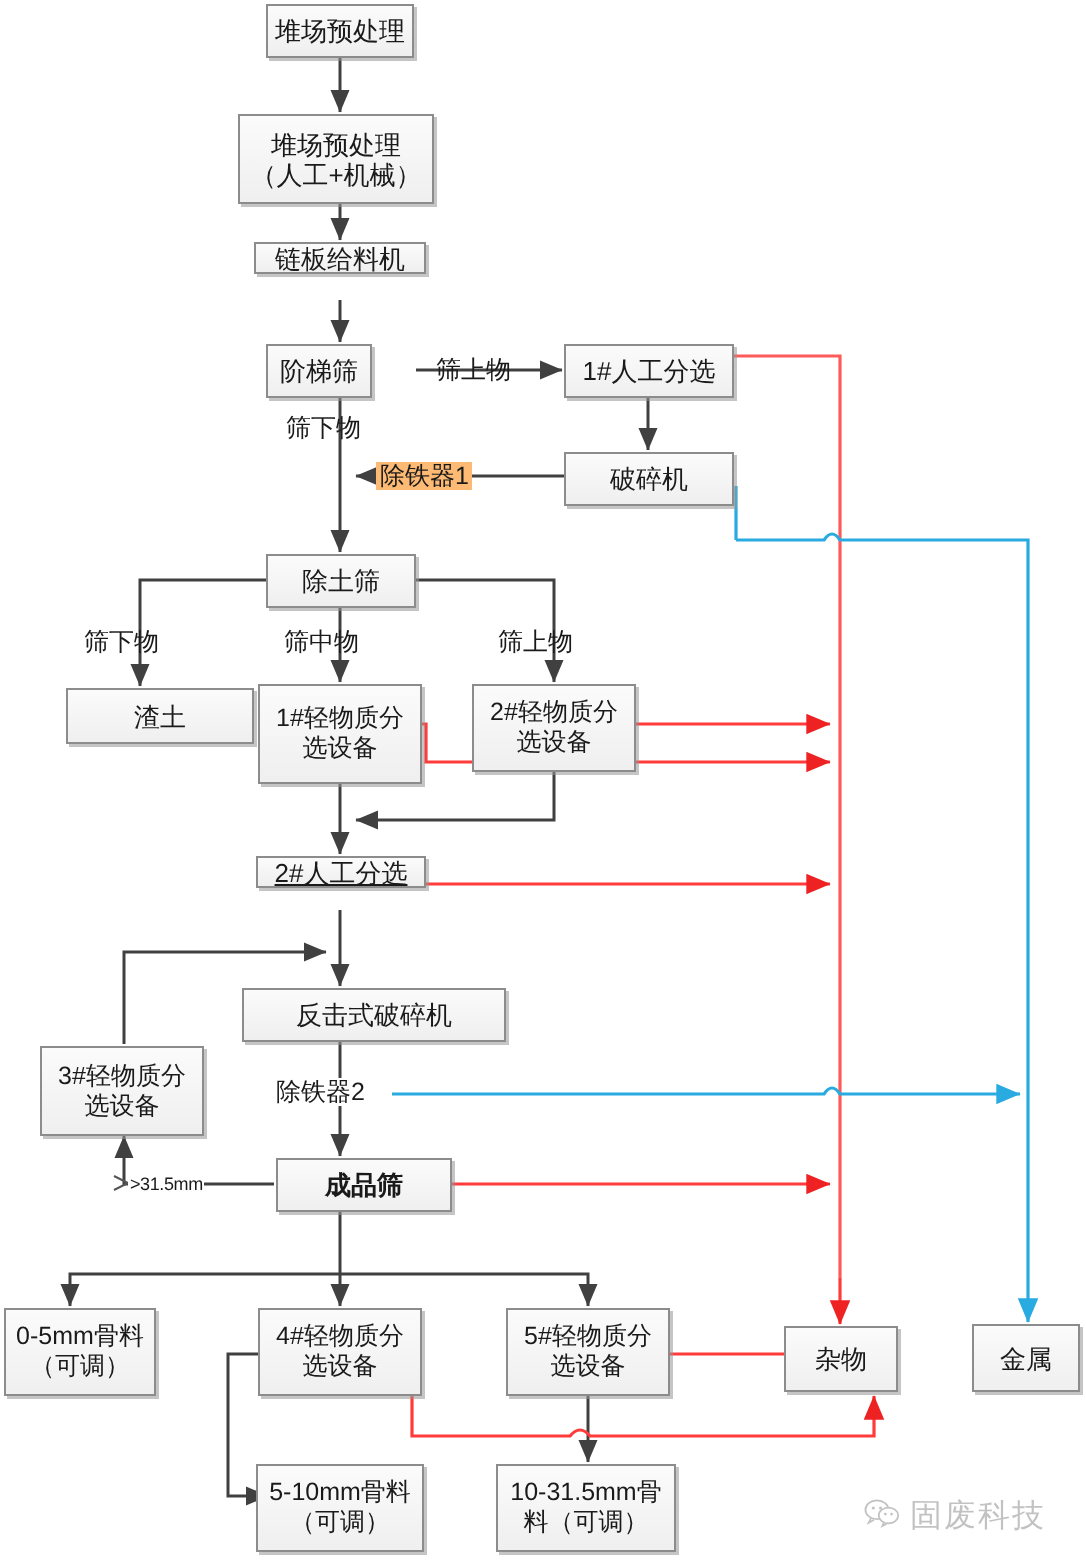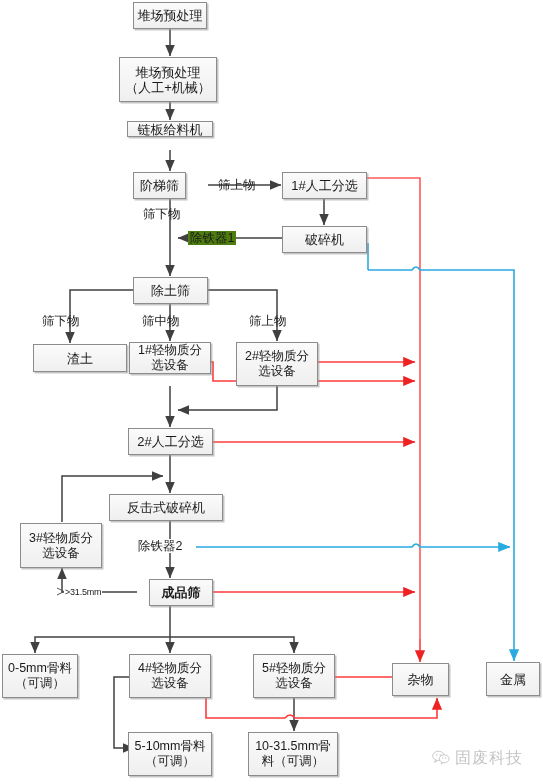--- a/index.html
+++ b/index.html
@@ -162,34 +162,34 @@
   <div class="node" style="left:133px;top:172px;width:53px;height:27px;">阶梯筛</div>
 
   <div class="node" style="left:282px;top:172px;width:85px;height:27px;">1#人工分选</div>
 
   <div class="node" style="left:282px;top:226px;width:85px;height:27px;">破碎机</div>
 
   <div class="node" style="left:133px;top:277px;width:75px;height:27px;">除土筛</div>
 
   <div class="node" style="left:33px;top:344px;width:94px;height:28px;">渣土</div>
 
-  <div class="node small" style="left:129px;top:342px;width:82px;height:32px;">1#轻物质分
+  <div class="node small" style="left:129px;top:342px;width:82px;height:50px;">1#轻物质分
 选设备</div>
 
   <div class="node small" style="left:236px;top:342px;width:82px;height:44px;">2#轻物质分
 选设备</div>
 
-  <div class="node" style="left:128px;top:428px;width:85px;height:27px;">2#人工分选</div>
-
-  <div class="node" style="left:109px;top:494px;width:114px;height:27px;">反击式破碎机</div>
+  <div class="node" style="left:128px;top:428px;width:85px;height:16px;text-decoration:underline;">2#人工分选</div>
+
+  <div class="node" style="left:121px;top:494px;width:132px;height:27px;">反击式破碎机</div>
 
   <div class="node small" style="left:20px;top:523px;width:82px;height:45px;">3#轻物质分
 选设备</div>
 
-  <div class="node bold" style="left:138px;top:579px;width:64px;height:27px;margin-left:11px;">成品筛</div>
+  <div class="node bold" style="left:138px;top:579px;width:88px;height:27px;">成品筛</div>
 
   <div class="node small" style="left:2px;top:654px;width:76px;height:44px;">0-5mm骨料
 （可调）</div>
 
   <div class="node small" style="left:129px;top:654px;width:82px;height:44px;">4#轻物质分
 选设备</div>
 
   <div class="node small" style="left:253px;top:654px;width:82px;height:44px;">5#轻物质分
 选设备</div>
 
@@ -200,21 +200,21 @@
   <div class="node small" style="left:128px;top:732px;width:84px;height:44px;">5-10mm骨料
 （可调）</div>
 
   <div class="node small" style="left:248px;top:732px;width:90px;height:44px;">10-31.5mm骨
 料（可调）</div>
 
   <div class="elabel" style="left:218px;top:178px;">筛上物</div>
 
   <div class="elabel" style="left:143px;top:207px;">筛下物</div>
 
-  <div class="elabel" style="left:188px;top:231px;background:#4d7c0f;padding:0 2px;">除铁器1</div>
+  <div class="elabel" style="left:188px;top:231px;background:#fdba74;padding:0 2px;">除铁器1</div>
 
   <div class="elabel" style="left:42px;top:314px;">筛下物</div>
 
   <div class="elabel" style="left:142px;top:314px;">筛中物</div>
 
   <div class="elabel" style="left:249px;top:314px;">筛上物</div>
 
   <div class="elabel" style="left:136px;top:539px;background:#fff;padding:0 2px;">除铁器2</div>
 
   <div class="elabel tiny" style="left:64px;top:585px;background:#fff;padding:0 1px;">&gt;31.5mm</div>

